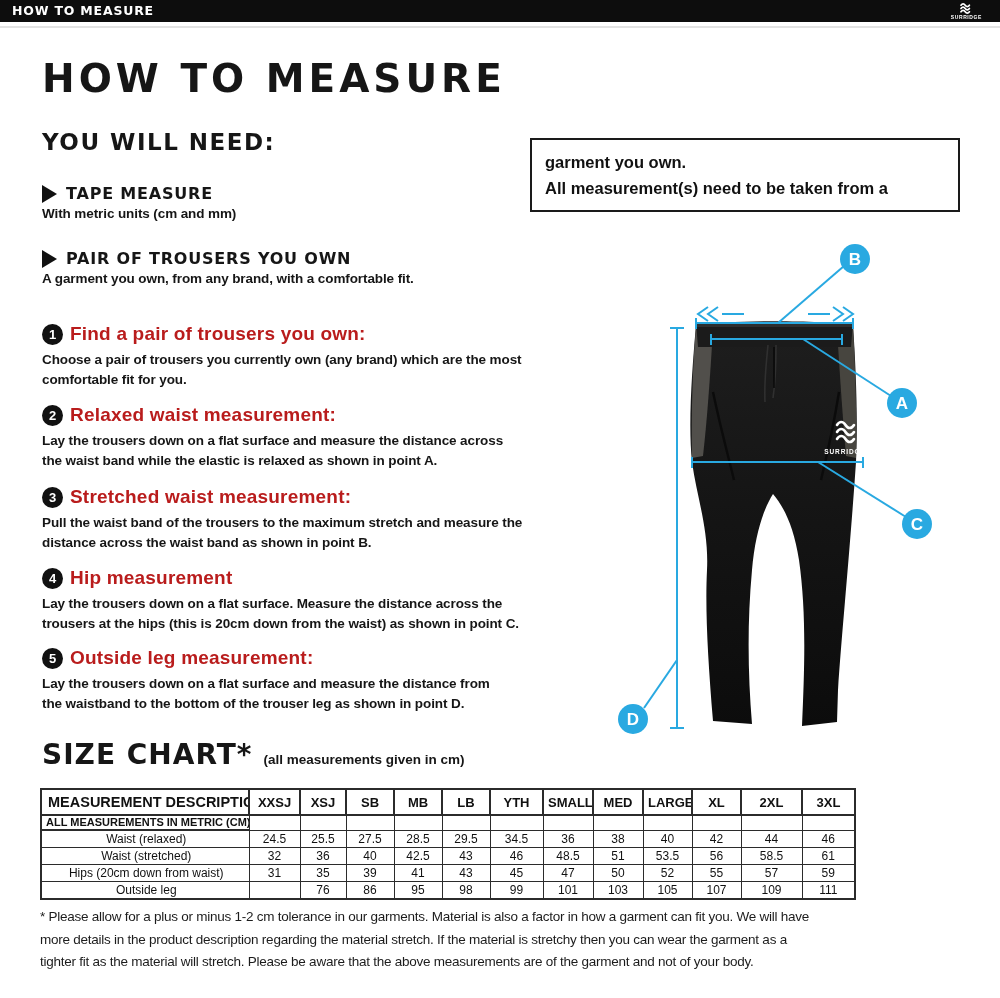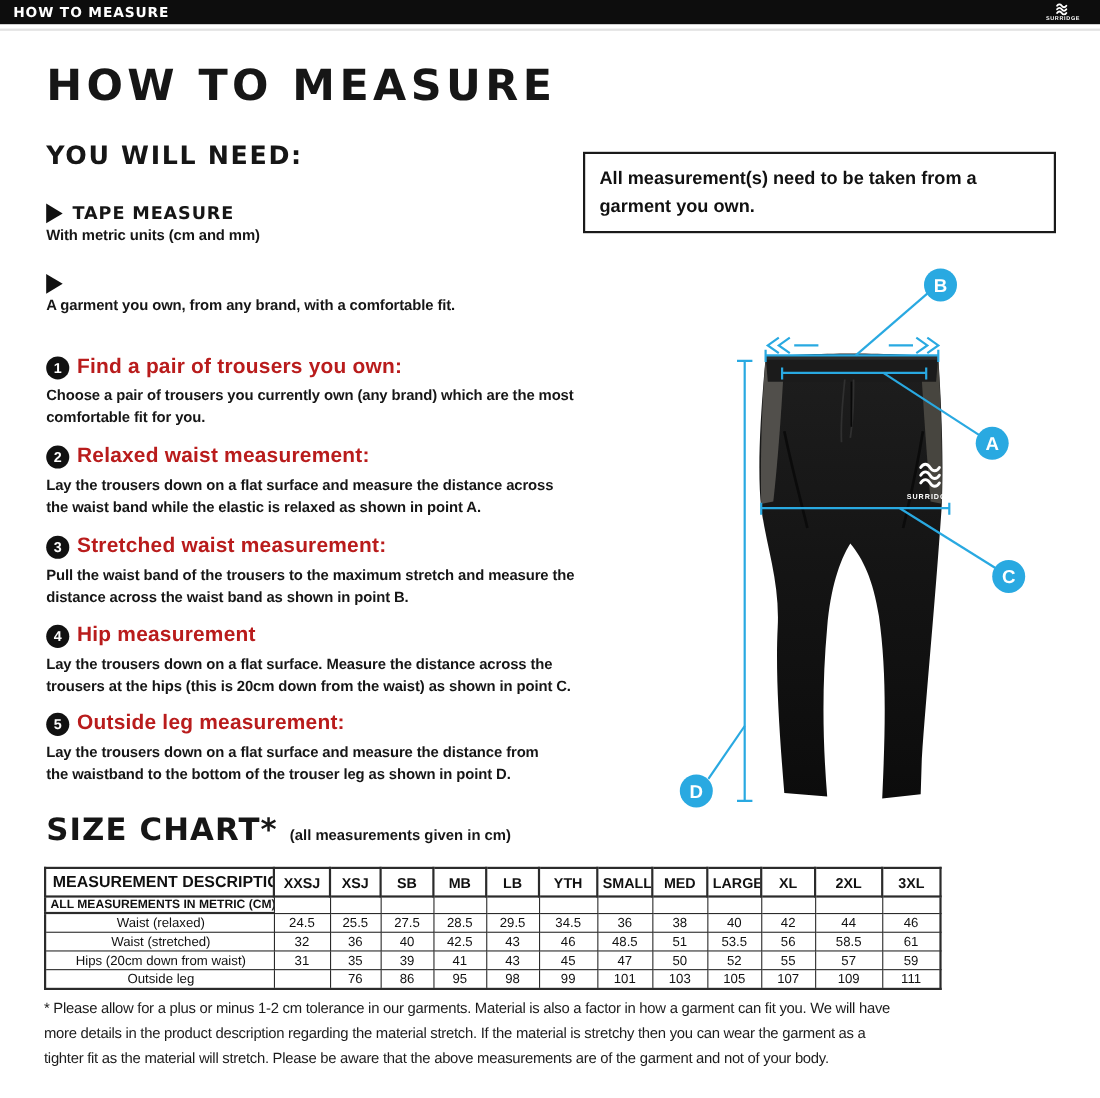--- a/index.html
+++ b/index.html
@@ -85,27 +85,28 @@
 <div class="need-item first">
   <div class="need-head">
     <span class="tri-icon"></span>
     <span class="need-title">TAPE MEASURE</span>
   </div>
   <div class="need-desc">With metric units (cm and mm)</div>
 </div>
 <div class="need-item second">
   <div class="need-head">
     <span class="tri-icon"></span>
+    <span class="need-title">PAIR OF TROUSERS YOU OWN</span>
   </div>
   <div class="need-desc">A garment you own, from any brand, with a comfortable fit.</div>
 </div>
 
 <div class="notice">
+  <div class="notice-line">garment you own.</div>
   <div class="notice-line">All measurement(s) need to be taken from a</div>
-  <div class="notice-line">garment you own.</div>
 </div>
 
 <div class="step" style="top:323px">
   <div class="step-head">
     <span class="step-badge">1</span>
     <span class="step-title">Find a pair of trousers you own:</span>
   </div>
   <div class="step-desc">
     <div>Choose a pair of trousers you currently own (any brand) which are the most</div>
     <div>comfortable fit for you.</div>

